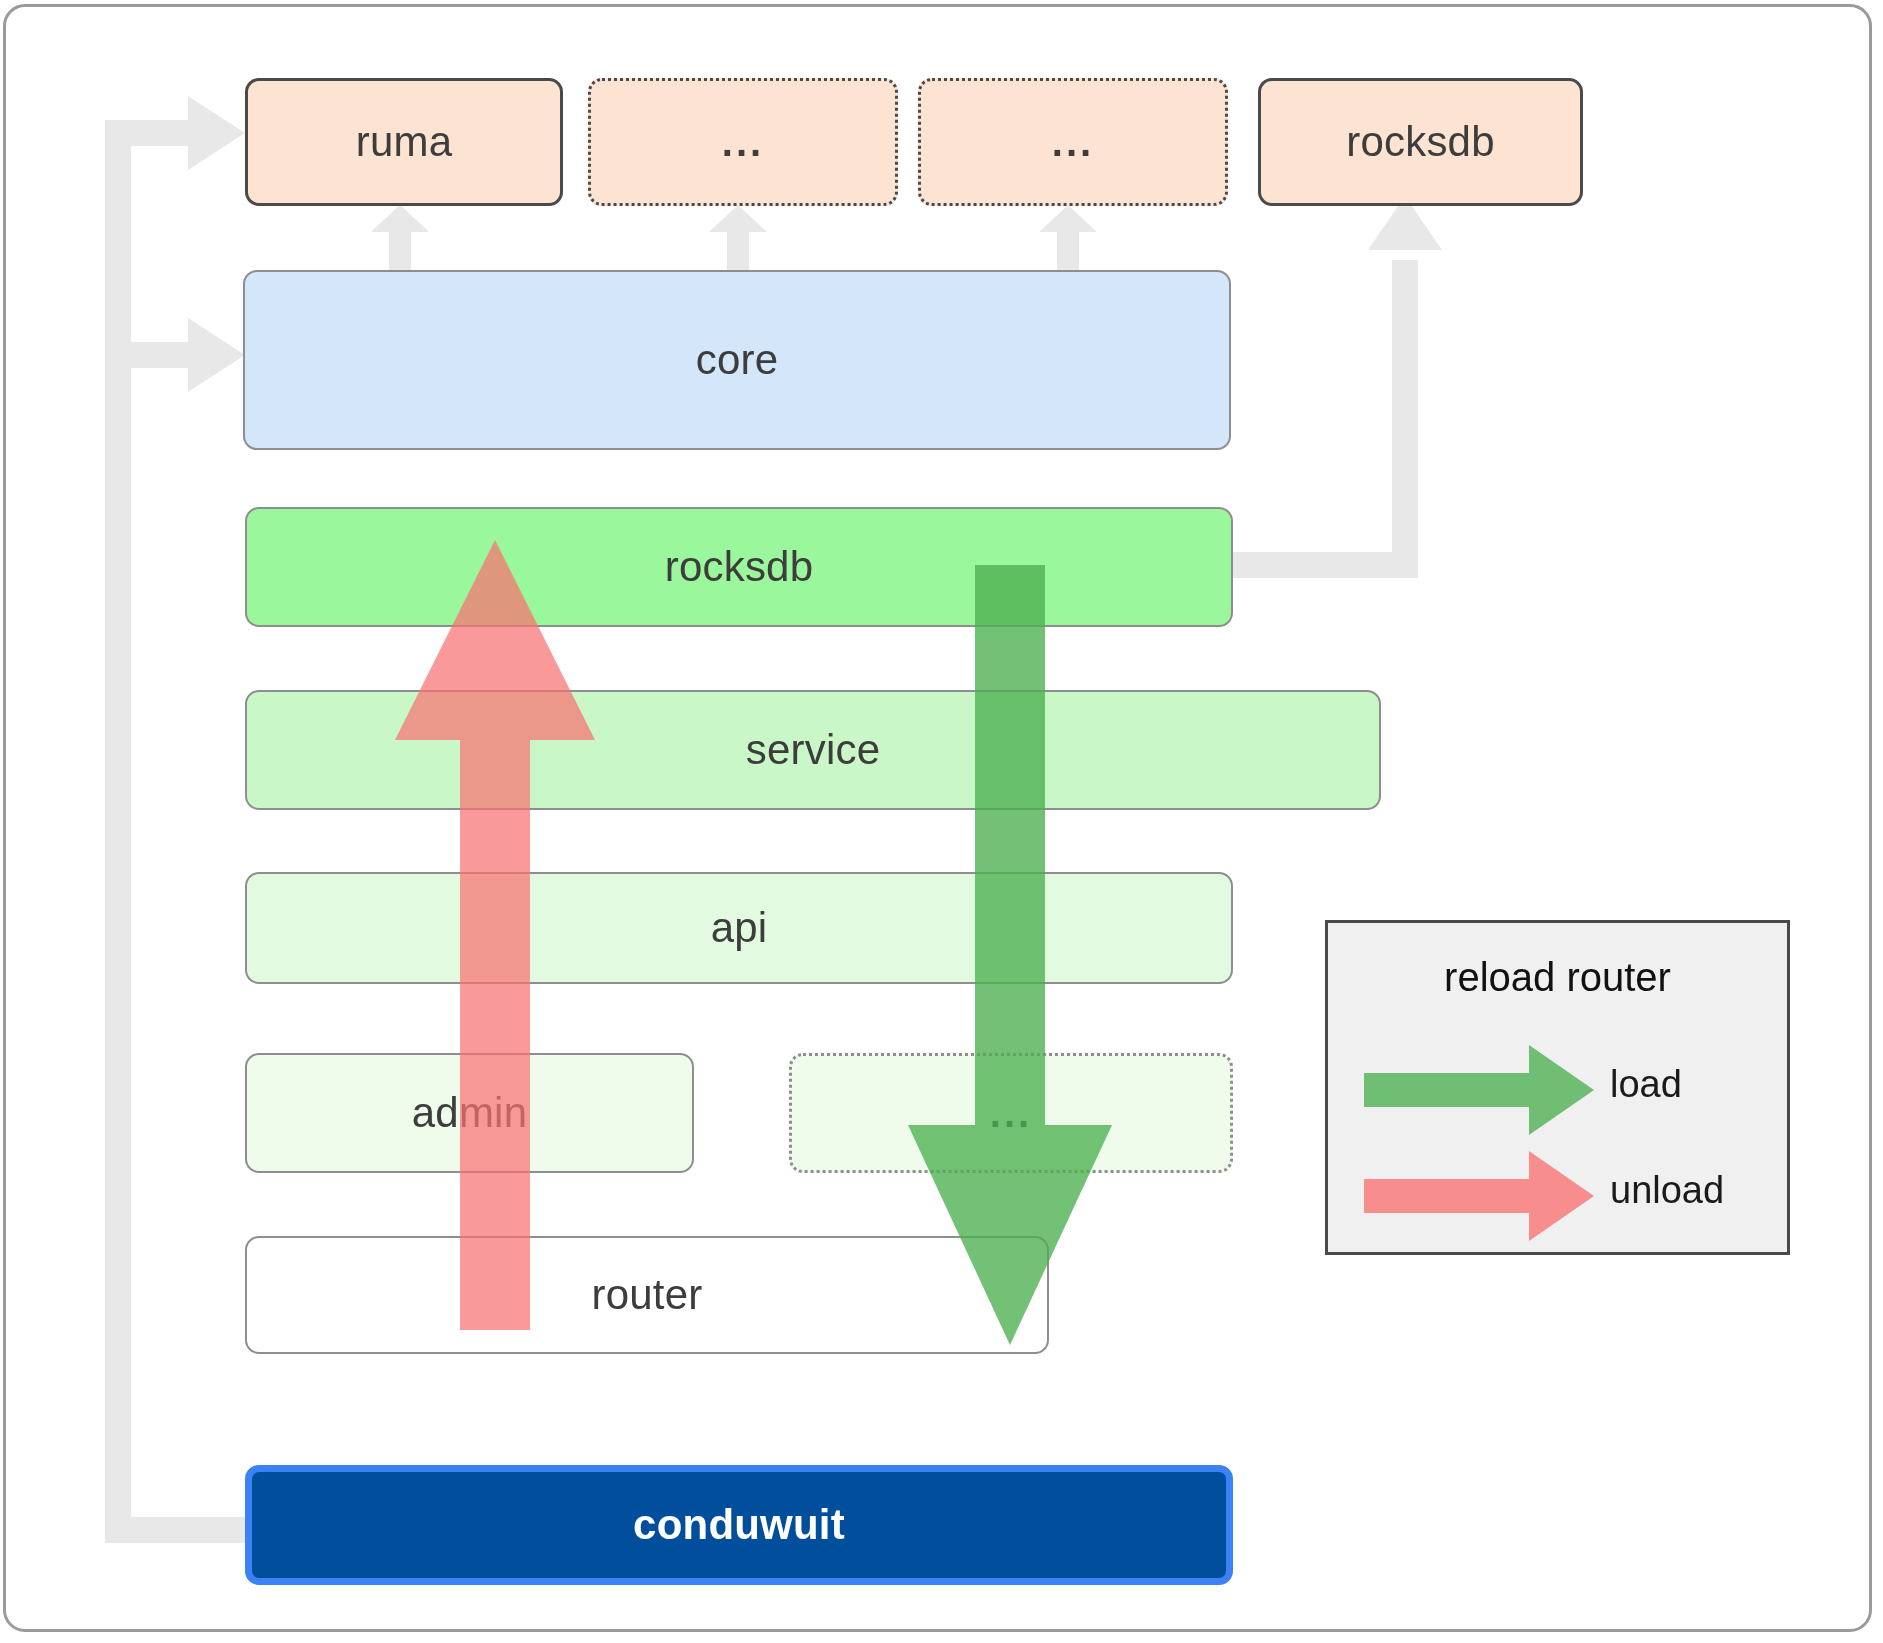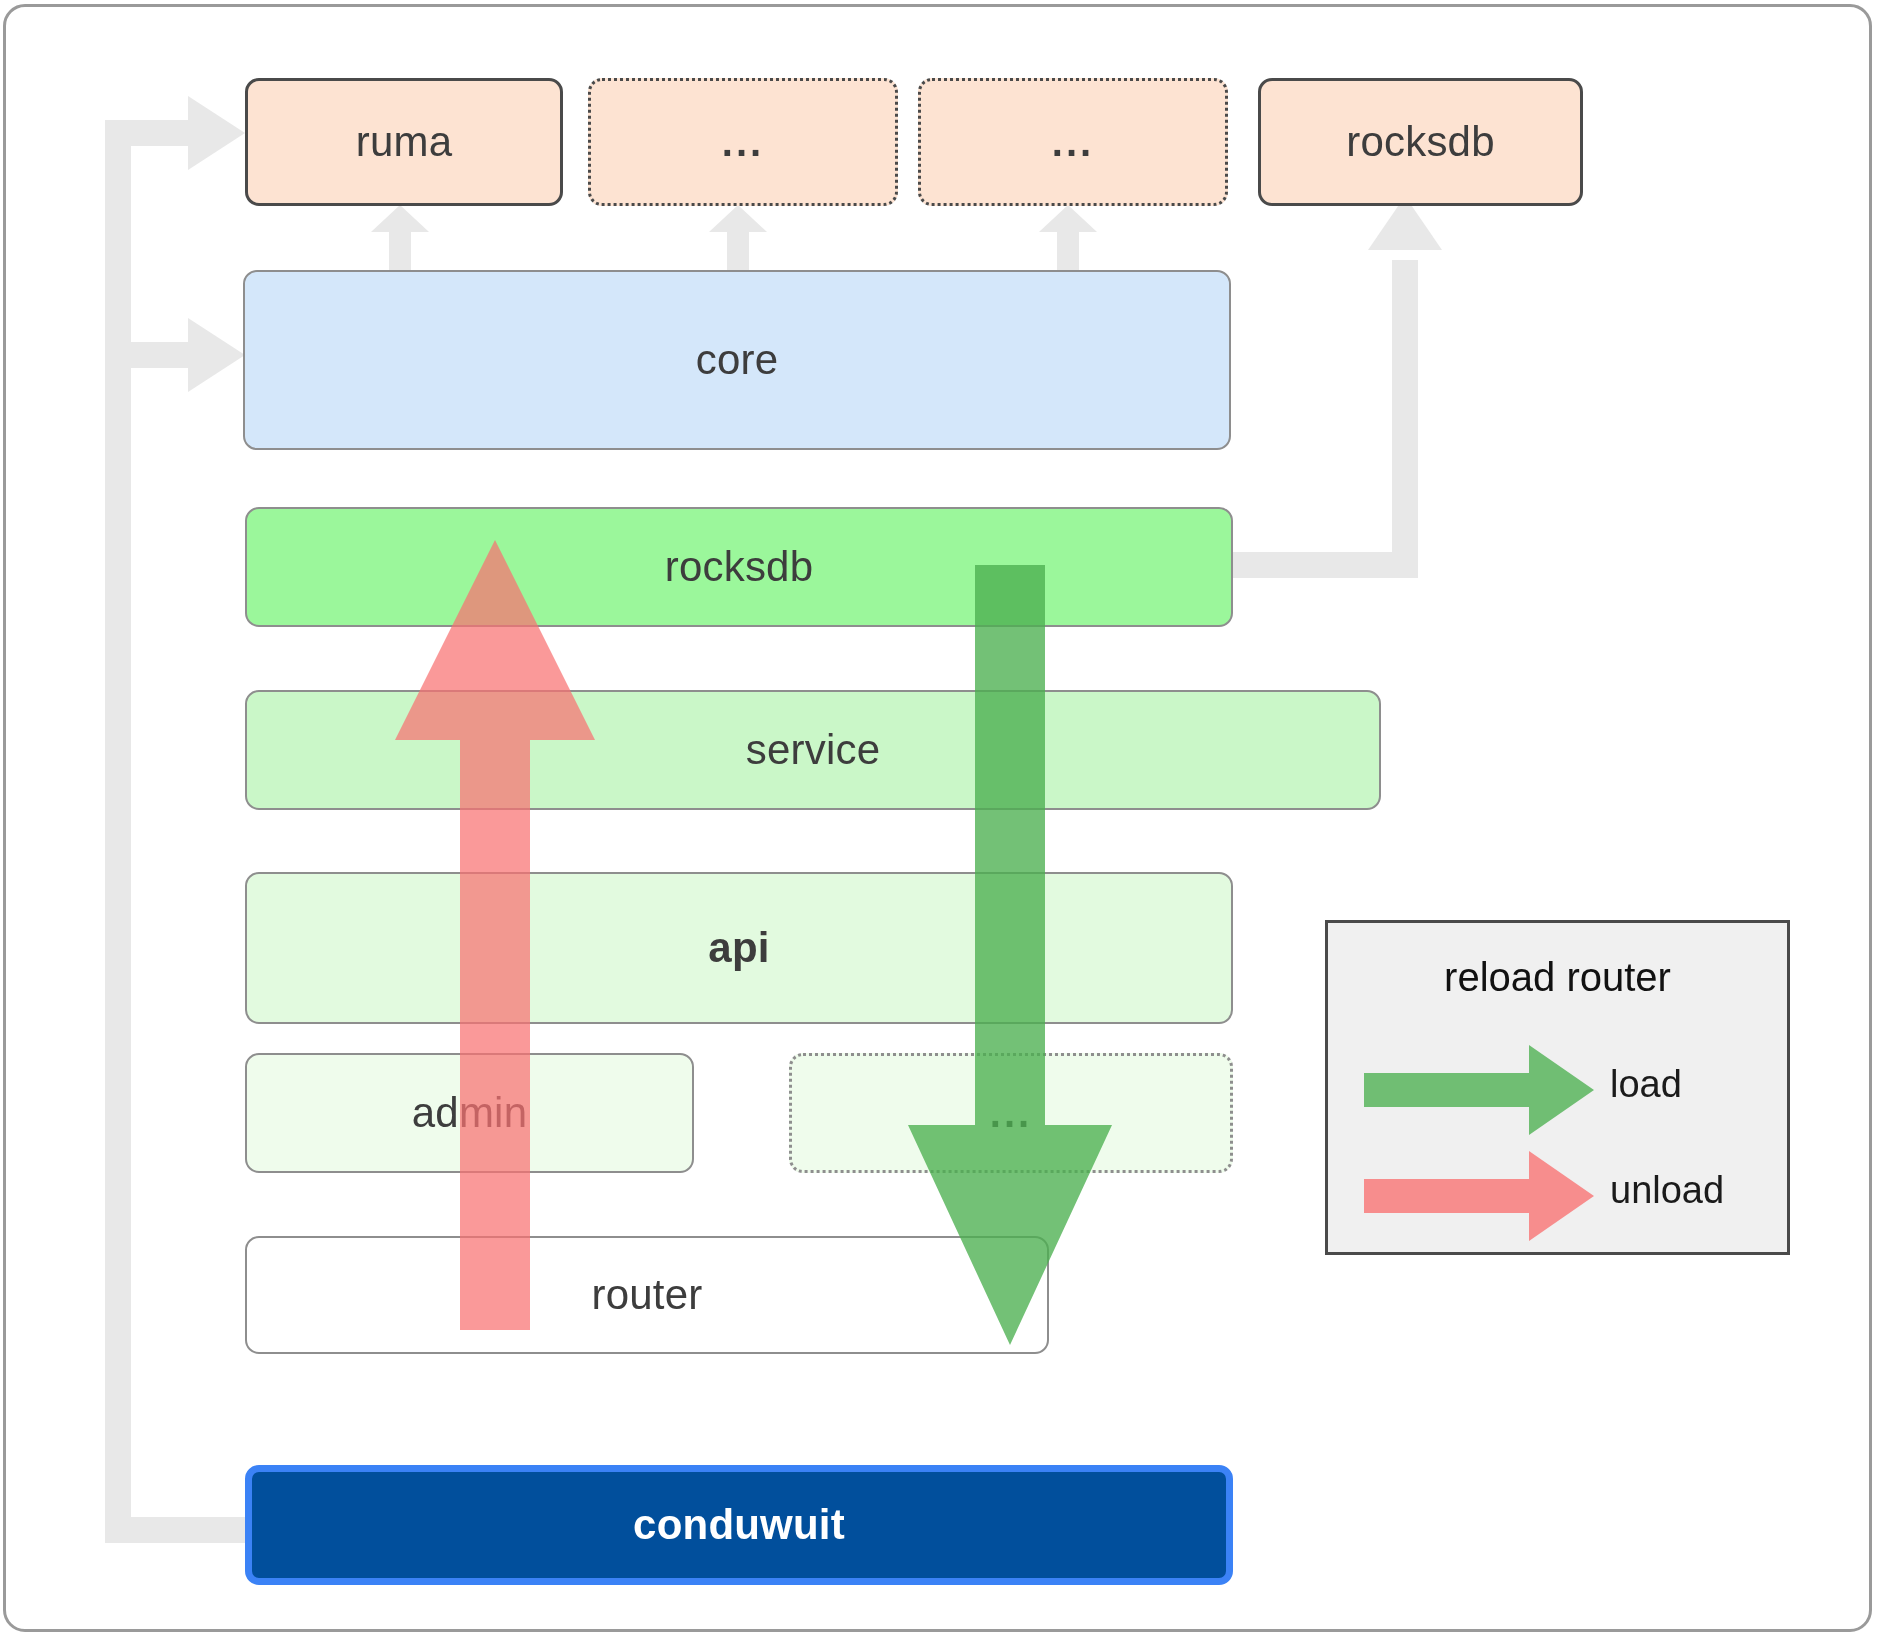--- a/index.html
+++ b/index.html
@@ -187,21 +187,21 @@
   </div>
 
   <div class="node solid-gray fill-green1" style="left:245px; top:507px; width:988px; height:120px;">
     <span class="node-label">rocksdb</span>
   </div>
 
   <div class="node solid-gray fill-green2" style="left:245px; top:690px; width:1136px; height:120px;">
     <span class="node-label">service</span>
   </div>
 
-  <div class="node solid-gray fill-green3" style="left:245px; top:872px; width:988px; height:152px;font-weight:bold;">
+  <div class="node solid-gray fill-green3" style="left:245px; top:872px; width:988px; height:112px;">
     <span class="node-label">api</span>
   </div>
 
   <div class="node solid-gray fill-green4" style="left:245px; top:1053px; width:449px; height:120px;">
     <span class="node-label">admin</span>
   </div>
 
   <div class="node dotted-gray fill-green4 ellipsis" style="left:789px; top:1053px; width:444px; height:120px;">
     <span class="node-label">...</span>
   </div>

